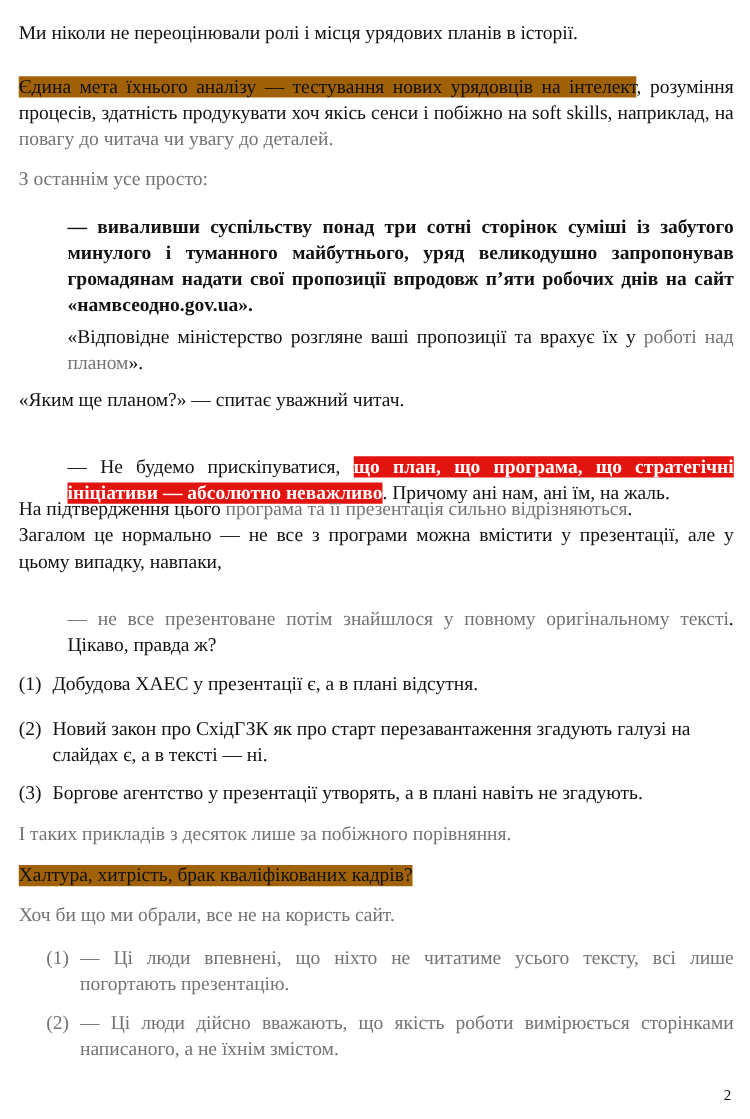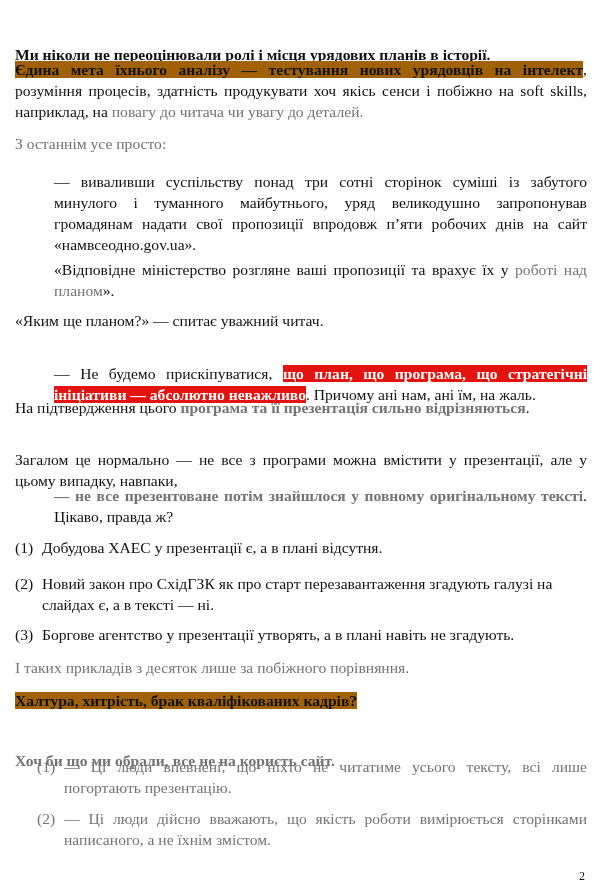--- a/index.html
+++ b/index.html
@@ -1,21 +1,21 @@
 <!DOCTYPE html>
 <html><head>
   <meta charset="utf-8">
   <style>
     html, body { margin: 0; padding: 0; background: #ffffff; }
     body { width: 600px; height: 895px; position: relative; overflow: hidden;
       font-family: "Liberation Serif", "DejaVu Serif", serif; color: #111; }
     .page { position: absolute; left: 15px; top: 0; width: 572px; font-size: 15.6px; line-height: 21px; }
     p { margin: 0; }
     .just { text-align: justify; }
-    .b { font-weight: bold; margin-top: 28px; }
+    .b { font-weight: normal; }
     .red { color: #737373; }
     .hl-y { background: #a16207; }
     .hl-r { background: #e3140f; color: #ffffff; font-weight: bold; }
     .indent { padding-left: 39px; }
     .blk { position: absolute; left: 0; width: 572px; }
     .li { position: absolute; left: 0; width: 572px; }
     .li .num { position: absolute; left: 0; top: 0; }
     .li .txt { margin-left: 27px; }
     .li2 .num { left: 22px; }
     .li2 .txt { margin-left: 49px; text-align: justify; }
@@ -25,31 +25,31 @@
 <body>
 
 <div class="page">
 
   <p class="blk b" style="top:16px;">Ми ніколи не переоцінювали ролі і місця урядових планів в історії.</p>
 
   <p class="blk just" style="top:59px;"><span class="hl-y b">Єдина мета їхнього аналізу — тестування нових урядовців на інтелект</span><span>, розуміння процесів, здатність продукувати хоч якісь сенси і побіжно на soft skills, наприклад, на </span><span class="red">повагу до читача чи увагу до деталей.</span></p>
 
   <p class="blk red" style="top:133px;">З останнім усе просто:</p>
 
-  <p class="blk just indent" style="top:171px; width:533px;">— виваливши суспільству понад три сотні сторінок суміші із забутого минулого і туманного майбутнього, уряд великодушно запропонував громадянам надати свої пропозиції впродовж п’яти робочих днів на сайт «намвсеодно.gov.ua».</p>
+  <p class="blk just indent" style="top:171px; width:533px;font-weight:bold;">— виваливши суспільству понад три сотні сторінок суміші із забутого минулого і туманного майбутнього, уряд великодушно запропонував громадянам надати свої пропозиції впродовж п’яти робочих днів на сайт «намвсеодно.gov.ua».</p>
 
   <p class="blk just indent" style="top:259px; width:533px;"><span>«Відповідне міністерство розгляне ваші пропозиції та врахує їх у </span><span class="red">роботі над планом</span><span>».</span></p>
 
   <p class="blk" style="top:310px;">«Яким ще планом?» — спитає уважний читач.</p>
 
   <p class="blk just indent" style="top:343px; width:533px;margin-top:20px;"><span>— Не будемо прискіпуватися, </span><span class="hl-r">що план, що програма, що стратегічні ініціативи — абсолютно неважливо</span><span>. Причому ані нам, ані їм, на жаль.</span></p>
 
   <p class="blk" style="top:397px;"><span>На підтвердження цього </span><span class="red b">програма та її презентація сильно відрізняються</span><span>.</span></p>
 
-  <p class="blk just" style="top:449px;">Загалом це нормально — не все з програми можна вмістити у презентації, але у цьому випадку, навпаки,</p>
+  <p class="blk just" style="top:418px;">Загалом це нормально — не все з програми можна вмістити у презентації, але у цьому випадку, навпаки,</p>
 
   <p class="blk just indent" style="top:485px; width:533px;"><span class="red b">— не все презентоване потім знайшлося у повному оригінальному тексті</span><span>. Цікаво, правда ж?</span></p>
 
   <div class="li" style="top:537px;">
       <span class="num">(1)</span>
       <p class="txt">Добудова ХАЕС у презентації є, а в плані відсутня.</p>
     </div>
   <div class="li" style="top:573px;">
       <span class="num">(2)</span>
       <p class="txt">Новий закон про СхідГЗК як про старт перезавантаження згадують галузі на слайдах є, а в тексті — ні.</p>

